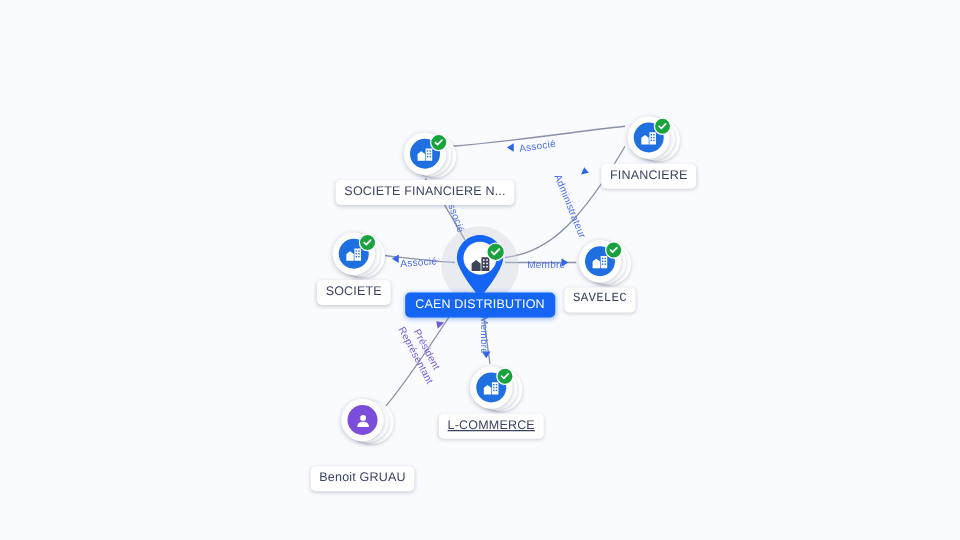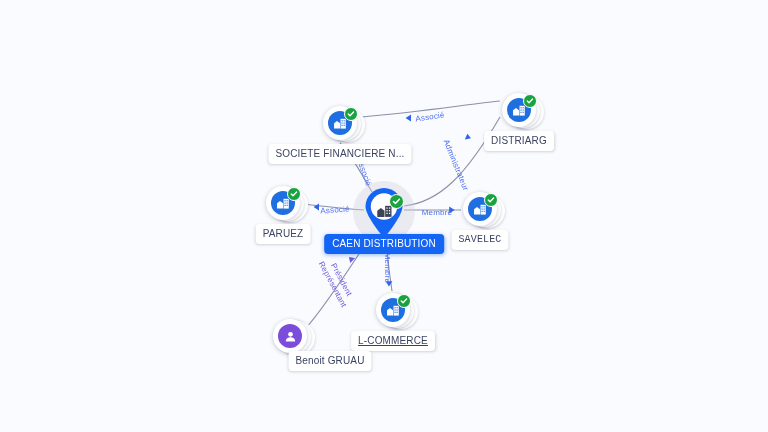--- a/index.html
+++ b/index.html
@@ -224,21 +224,21 @@
         <rect x="12.1" y="7.4" width="1.3" height="1.3" fill="#1f6fe0"></rect>
         <rect x="9.7" y="10.0" width="1.3" height="1.3" fill="#1f6fe0"></rect>
         <rect x="12.1" y="10.0" width="1.3" height="1.3" fill="#1f6fe0"></rect>
       </svg>
     </div>
     <div class="verified-badge" style="left:4px; top:-16px;">
       <svg width="8" height="8" viewBox="0 0 10 10">
         <path d="M1.6 5.0 L3.8 7.2 L8.2 2.6" stroke="#ffffff" stroke-width="1.7" fill="none" stroke-linecap="round" stroke-linejoin="round"></path>
       </svg>
     </div>
-    <div class="node-label" style="left:0px; top:21px;">DISTRIARG</div>
+    <div class="node-label" style="left:0px; top:21px;">FINANCIERE</div>
   </div>
 
   <div class="node" style="left:283px; top:203px;">
     <div class="node-stack" style="width:34px;height:34px;left:-9px;top:-15px;"></div>
     <div class="node-stack" style="width:34px;height:34px;left:-13px;top:-16px;"></div>
     <div class="node-disc" style="width:34px;height:34px;left:-17px;top:-17px;"></div>
     <div class="icon-circle" style="width:24px;height:24px;left:-12px;top:-12px;background:#1f6fe0;">
       <svg width="14" height="14" viewBox="0 0 16 16">
         <path d="M1.2 14.4 L1.2 8.2 L4.6 5.6 L8.0 8.2 L8.0 14.4 Z" fill="#ffffff"></path>
         <path d="M8.6 14.4 L8.6 3.2 L14.6 3.2 L14.6 14.4 Z" fill="#ffffff"></path>
@@ -248,21 +248,21 @@
         <rect x="12.1" y="7.4" width="1.3" height="1.3" fill="#1f6fe0"></rect>
         <rect x="9.7" y="10.0" width="1.3" height="1.3" fill="#1f6fe0"></rect>
         <rect x="12.1" y="10.0" width="1.3" height="1.3" fill="#1f6fe0"></rect>
       </svg>
     </div>
     <div class="verified-badge" style="left:4px; top:-16px;">
       <svg width="8" height="8" viewBox="0 0 10 10">
         <path d="M1.6 5.0 L3.8 7.2 L8.2 2.6" stroke="#ffffff" stroke-width="1.7" fill="none" stroke-linecap="round" stroke-linejoin="round"></path>
       </svg>
     </div>
-    <div class="node-label" style="left:0px; top:21px;">PARUEZ</div>
+    <div class="node-label" style="left:0px; top:21px;">SOCIETE</div>
   </div>
 
   <div class="node" style="left:480px; top:209px;">
     <div class="node-stack" style="width:34px;height:34px;left:-9px;top:-15px;"></div>
     <div class="node-stack" style="width:34px;height:34px;left:-13px;top:-16px;"></div>
     <div class="node-disc" style="width:34px;height:34px;left:-17px;top:-17px;"></div>
     <div class="icon-circle" style="width:24px;height:24px;left:-12px;top:-12px;background:#1f6fe0;">
       <svg width="14" height="14" viewBox="0 0 16 16">
         <path d="M1.2 14.4 L1.2 8.2 L4.6 5.6 L8.0 8.2 L8.0 14.4 Z" fill="#ffffff"></path>
         <path d="M8.6 14.4 L8.6 3.2 L14.6 3.2 L14.6 14.4 Z" fill="#ffffff"></path>
@@ -309,21 +309,21 @@
   <div class="node" style="left:290px; top:336px;">
     <div class="node-stack" style="width:34px;height:34px;left:-9px;top:-15px;"></div>
     <div class="node-stack" style="width:34px;height:34px;left:-13px;top:-16px;"></div>
     <div class="node-disc" style="width:34px;height:34px;left:-17px;top:-17px;"></div>
     <div class="icon-circle" style="width:24px;height:24px;left:-12px;top:-12px;background:#7c4ddb;">
       <svg width="13" height="13" viewBox="0 0 16 16">
         <circle cx="8" cy="5.3" r="2.9" fill="#ffffff"></circle>
         <path d="M2.2 14.2 C2.2 10.6 4.8 9.0 8 9.0 C11.2 9.0 13.8 10.6 13.8 14.2 Z" fill="#ffffff"></path>
       </svg>
     </div>
-    <div class="node-label" style="left:0px; top:15px;margin-left:40px;">Benoit GRUAU</div>
+    <div class="node-label" style="left:0px; top:37px;">Benoit GRUAU</div>
   </div>
 
   <div class="node" style="left:384px; top:212px;">
     <div class="pin-halo"></div>
     <div class="pin-wrap">
       <svg width="44" height="52" viewBox="0 0 44 52">
         <path d="M22 51 C22 51 40.5 29.5 40.5 19.5 C40.5 9.3 32.2 1 22 1 C11.8 1 3.5 9.3 3.5 19.5 C3.5 29.5 22 51 22 51 Z" fill="#1565f5"></path>
         <circle cx="22" cy="19.5" r="13.2" fill="#ffffff"></circle>
       </svg>
     </div>

